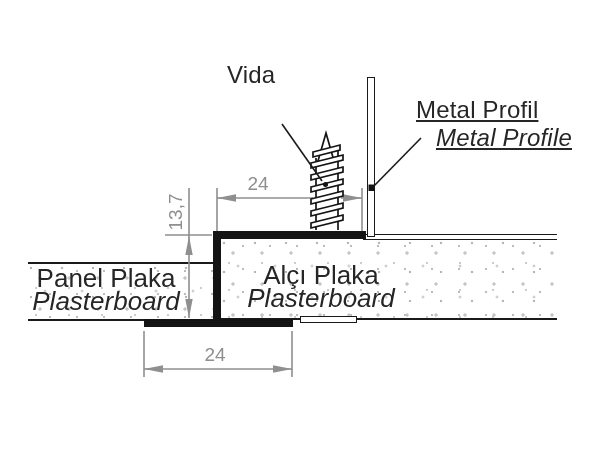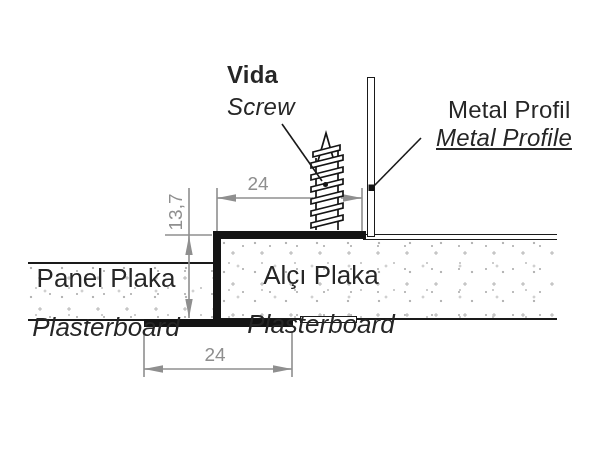--- a/index.html
+++ b/index.html
@@ -17,21 +17,21 @@
       radial-gradient(circle at 8px 24px, #cccccc 1.1px, transparent 1.5px),
       radial-gradient(circle at 27px 19px, #c2c2c2 0.9px, transparent 1.3px),
       radial-gradient(circle at 17px 27px, #d0d0d0 1.3px, transparent 1.7px);
     background-size: 31px 29px, 29px 31px, 27px 23px, 33px 27px, 23px 33px, 37px 31px;
   }
   .black{background:#141414;}
   .outline{background:#fff;border:1.6px solid #1a1a1a;box-sizing:border-box;}
   .lbl{position:absolute;font-size:24px;line-height:26px;letter-spacing:0.2px;white-space:nowrap;}
   .lbl.it{font-style:italic;}
   .panel-label{position:absolute;text-align:center;font-size:26px;line-height:23px;white-space:nowrap;}
-  .panel-label .it{font-style:italic;margin-top:26px;}
+  .panel-label .it{font-style:italic;}
   #panel-left{left:28px;top:262px;width:185px;height:59px;border-top:2px solid #1a1a1a;border-bottom:2px solid #1a1a1a;box-sizing:border-box;}
   #panel-right{left:221px;top:239px;width:336px;height:81px;border-bottom:2px solid #1a1a1a;box-sizing:border-box;}
   #profile-foot{left:363px;top:234px;width:194px;height:6px;background:#fff;border-top:1.5px solid #1a1a1a;border-bottom:1.5px solid #1a1a1a;box-sizing:border-box;}
   #profile-vertical{left:367px;top:77px;width:8px;height:160px;}
   #flange-top{left:213px;top:231px;width:153px;height:8px;}
   #web{left:213px;top:231px;width:8px;height:95px;}
   #flange-bottom{left:144px;top:319px;width:149px;height:8px;}
   #thin-bar{left:300px;top:316px;width:57px;height:7px;}
   svg text{font-family:"Liberation Sans","DejaVu Sans",sans-serif;}
 </style>
@@ -94,23 +94,22 @@
       <circle cx="325.5" cy="184.5" r="2.5" fill="#141414" stroke="none"></circle>
     </g>
 
     <g stroke="#1a1a1a" stroke-width="1.6">
       <line x1="282" y1="124" x2="322" y2="181"></line>
       <line x1="421" y1="138" x2="372" y2="188"></line>
       <rect x="368.5" y="184.5" width="6.5" height="6.5" fill="#141414" stroke="none"></rect>
     </g>
   </svg>
 
-  <div class="lbl" style="left:227px;top:62px;font-weight:bold;">Vida</div>
-  <div class="lbl it" style="left:227px;top:94px;">Screw</div>
-  <div class="lbl" style="left:448px;top:97px;">Metal Profil</div>
+  <div class="lbl" style="left:227px;top:62px;">Vida</div>
+  <div class="lbl" style="left:416px;top:97px;text-decoration:underline;">Metal Profil</div>
   <div class="lbl it" style="left:436px;top:125px;text-decoration:underline;">Metal Profile</div>
 
   <div class="panel-label" style="left:28px;top:267px;width:156px;">
     <div>Panel Plaka</div>
     <div class="it">Plasterboard</div>
   </div>
 
   <div class="panel-label" style="left:241px;top:264px;width:160px;">
     <div>Alçı Plaka</div>
     <div class="it">Plasterboard</div>

